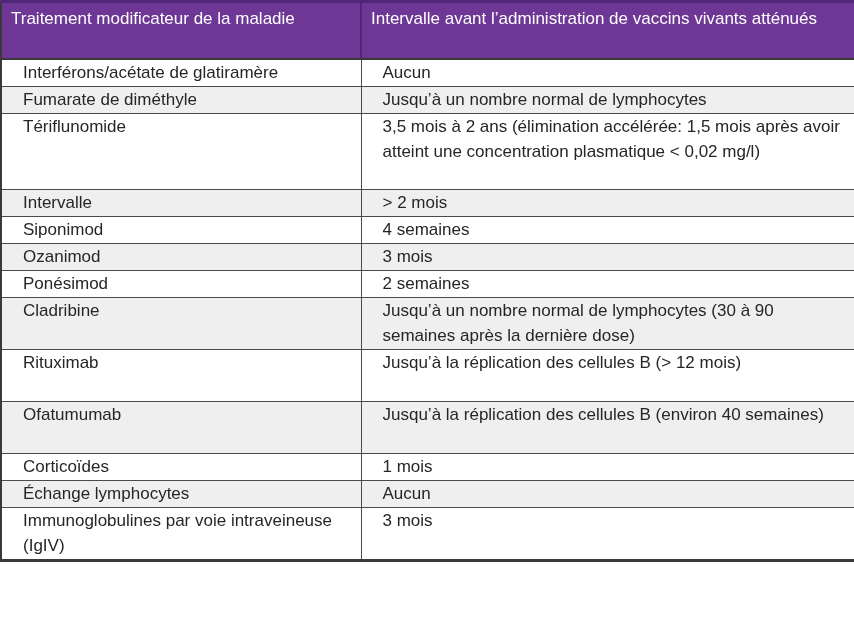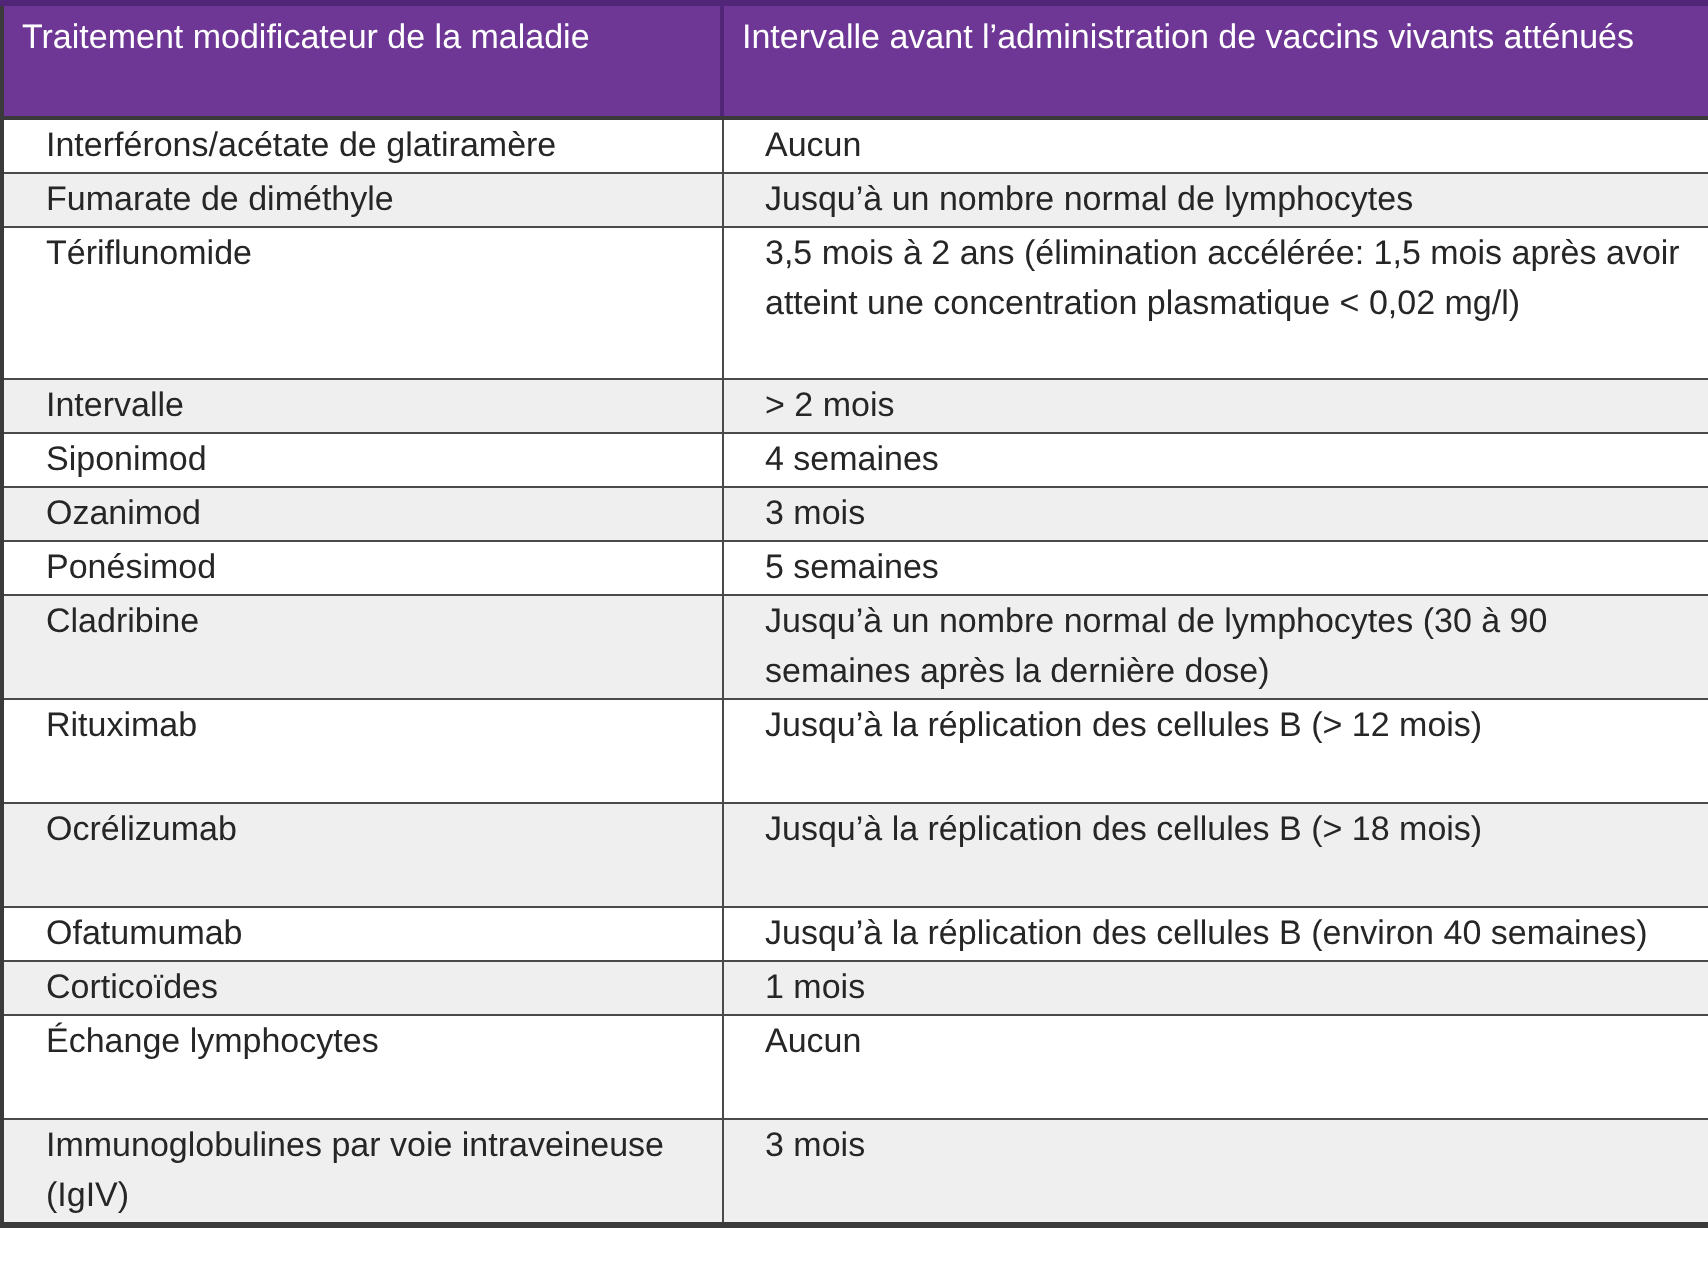--- a/index.html
+++ b/index.html
@@ -91,33 +91,29 @@
       <tr>
     <td>Siponimod</td>
     <td>4 semaines</td>
   </tr>
       <tr>
     <td>Ozanimod</td>
     <td>3 mois</td>
   </tr>
       <tr>
     <td>Ponésimod</td>
-    <td>5 semaines</td>
+    <td>2 semaines</td>
   </tr>
       <tr>
     <td>Cladribine</td>
     <td>Jusqu’à un nombre normal de lymphocytes (30 à 90 semaines après la dernière dose)</td>
   </tr>
       <tr>
     <td>Rituximab</td>
     <td>Jusqu’à la réplication des cellules B (&gt; 12 mois)</td>
-  </tr>
-      <tr>
-    <td>Ocrélizumab</td>
-    <td>Jusqu’à la réplication des cellules B (&gt; 18 mois)</td>
   </tr>
       <tr>
     <td>Ofatumumab</td>
     <td>Jusqu’à la réplication des cellules B (environ 40 semaines)</td>
   </tr>
       <tr>
     <td>Corticoïdes</td>
     <td>1 mois</td>
   </tr>
       <tr>

